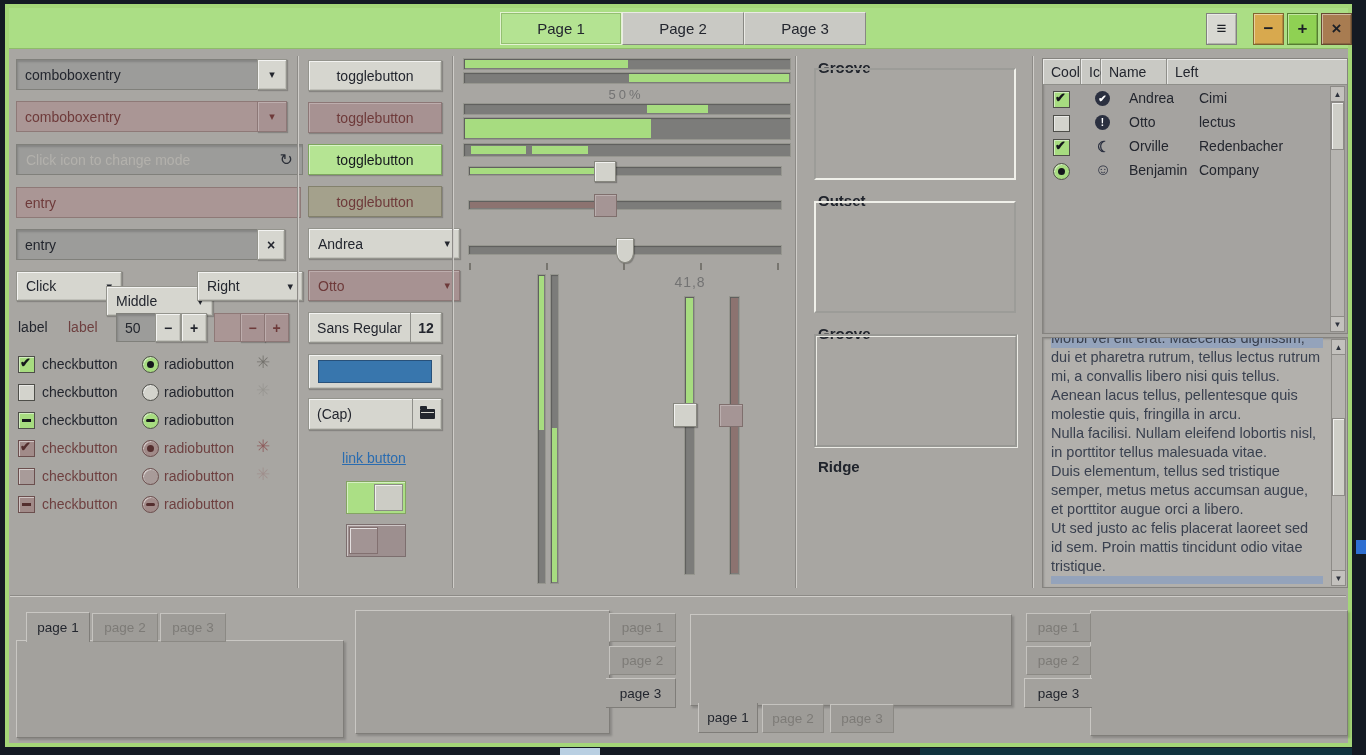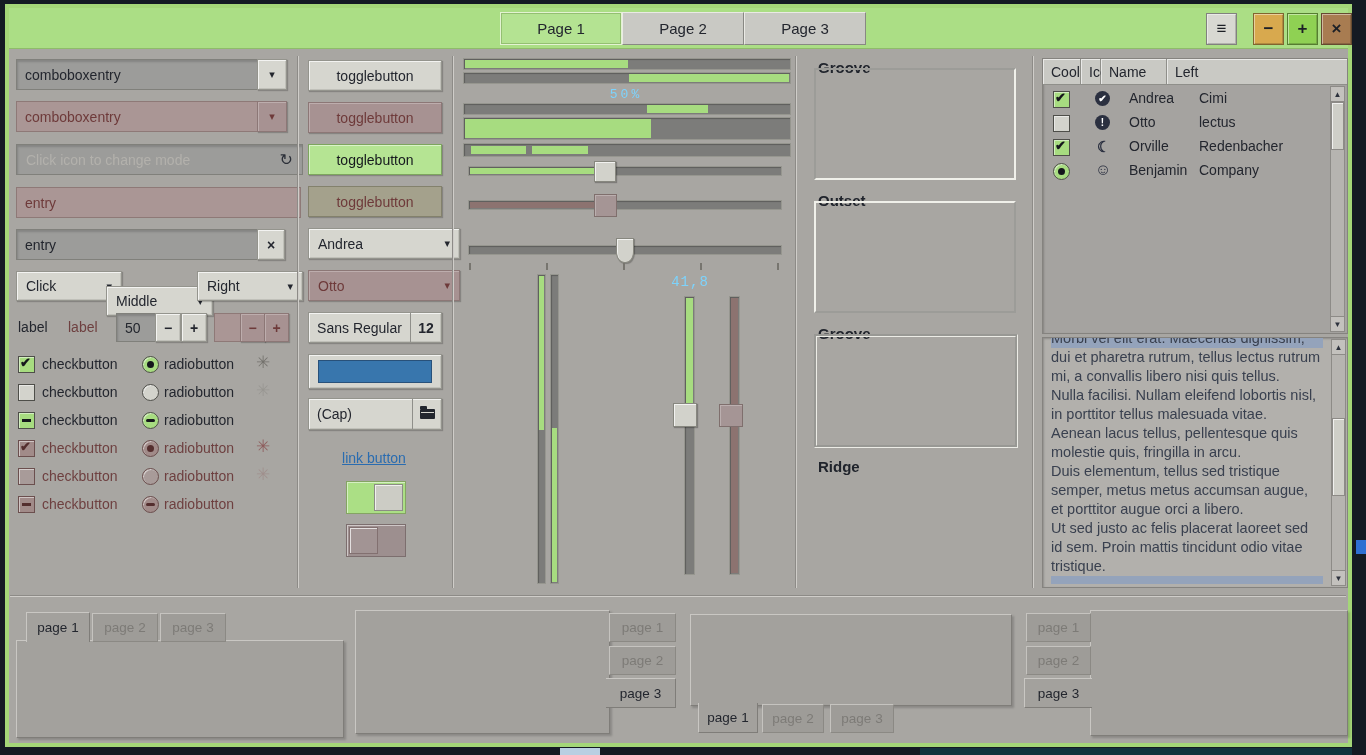--- a/index.html
+++ b/index.html
@@ -44,21 +44,21 @@
   .wlabel.dim{color:#6e4040}
   .spinner{position:absolute;font-size:17px;color:#74726d;line-height:16px}
   .spinner.faint{opacity:.3}
   .spinner.pink{color:#8d5c5c}
   
   .trough{position:absolute;background:#7c7c7a;border:1px solid #96968f;box-shadow:inset 1px 1px 1px rgba(0,0,0,.25)}
   .fill{position:absolute;background:#a7dc80}
   .bfill{position:absolute;background:#8c7370}
   .handle{position:absolute;background:#d2d2cb;border:1px solid #87877f;box-shadow:inset 1px 1px 0 rgba(255,255,255,.7),1px 1px 1px rgba(0,0,0,.25)}
   .bhandle{position:absolute;background:#a59595;border:1px solid #7f6f6d;box-shadow:inset 1px 1px 0 rgba(255,255,255,.25)}
-  .mono{font-family:Liberation Mono, monospace;color:#7dd3fc}
+  .mono{font-family:Liberation Sans, sans-serif;color:#737373}
   .tick{position:absolute;width:2px;height:7px;background:#77756f}
   
   .switch{position:absolute;width:58px;height:31px;background:#abdf85;border:1px solid #84a463;box-shadow:inset 1px 1px 0 rgba(255,255,255,.5)}
   .switch .knob{position:absolute;right:2px;top:2px;width:27px;height:25px;background:#ccccc5;border:1px solid #8c8c85;box-shadow:inset 1px 1px 0 rgba(255,255,255,.7)}
   .switch.off{background:#9d8f8f;border-color:#7c6e6e}
   .switch.off .knob{left:2px;right:auto;background:#a29494;border-color:#827070}
   
   .frame-label{position:absolute;font-weight:bold;font-size:15px;color:#20242c}
   .f-inset{position:absolute;border:2px inset #f0f0ea}
   .f-outset{position:absolute;border:2px outset #f0f0ea}
@@ -398,22 +398,22 @@
         <span>▼</span>
       </div>
     <div class="sthumb" style="left:0;top:15px;height:48px"></div>
   </div>
 </div>
 
 <div class="panel tv" style="left:1042px;top:337px;width:304px;height:249px;overflow:hidden">
   <div style="position:absolute;left:0;top:0;width:284px;padding:0 4px 0 8px;box-sizing:border-box">
     <div class="tv-text selline" style="margin-top:-9px;white-space:nowrap;overflow:hidden">Morbi vel elit erat. Maecenas dignissim,</div>
     <div class="tv-text">dui et pharetra rutrum, tellus lectus rutrum mi, a convallis libero nisi quis tellus.</div>
+    <div class="tv-text">Aenean lacus tellus, pellentesque quis molestie quis, fringilla in arcu.</div>
     <div class="tv-text">Nulla facilisi. Nullam eleifend lobortis nisl, in porttitor tellus malesuada vitae.</div>
-    <div class="tv-text">Aenean lacus tellus, pellentesque quis molestie quis, fringilla in arcu.</div>
     <div class="tv-text">Duis elementum, tellus sed tristique semper, metus metus accumsan augue, et porttitor augue orci a libero.</div>
     <div class="tv-text">Ut sed justo ac felis placerat laoreet sed id sem. Proin mattis tincidunt odio vitae tristique.</div>
     <div class="selline" style="height:8px"></div>
   </div>
   <div class="sbar" style="right:1px;top:1px;bottom:1px">
     <div class="sbtn" style="top:0;left:0">
         <span>▲</span>
       </div>
     <div class="sbtn" style="bottom:0;left:0;border-bottom:none;border-top:1px solid #8d8b87">
         <span>▼</span>

